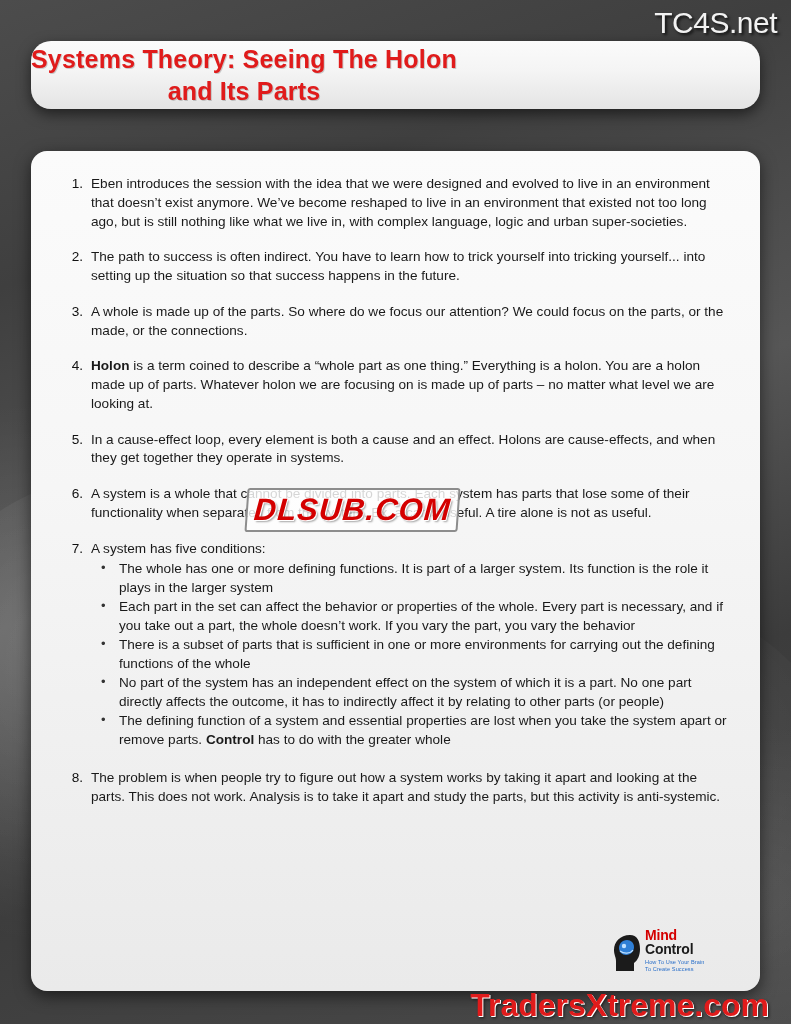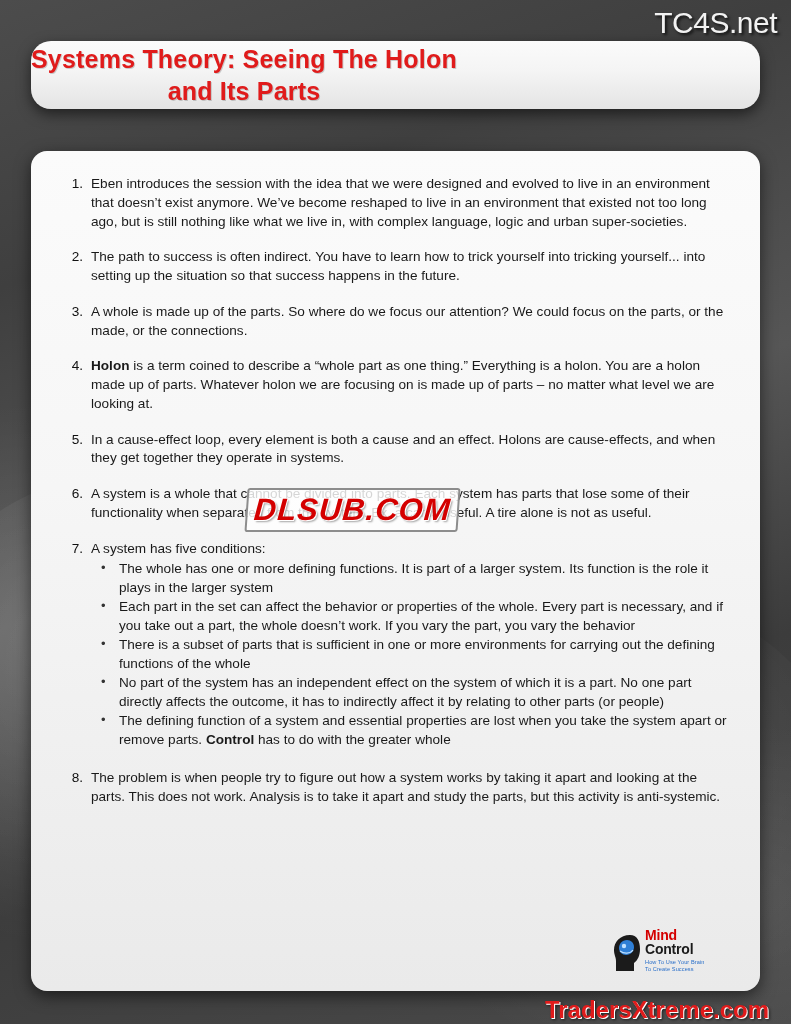--- a/index.html
+++ b/index.html
@@ -211,21 +211,21 @@
     margin-top: 2px;
     line-height: 1.25;
     letter-spacing: 0.1px;
   }
 
   
   .brand-bottom {
     position: absolute;
     right: 22px;
     bottom: 0px;
-    font-size: 24px;
+    font-size: 32px;
     font-weight: bold;
     color: #e01b1b;
     z-index: 6;
     text-shadow: 1px 1px 0 #ffffff, 2px 2px 3px rgba(0,0,0,0.6);
     font-family: "Liberation Sans", sans-serif;
   }
 </style>
 </head>
 <body>
 

